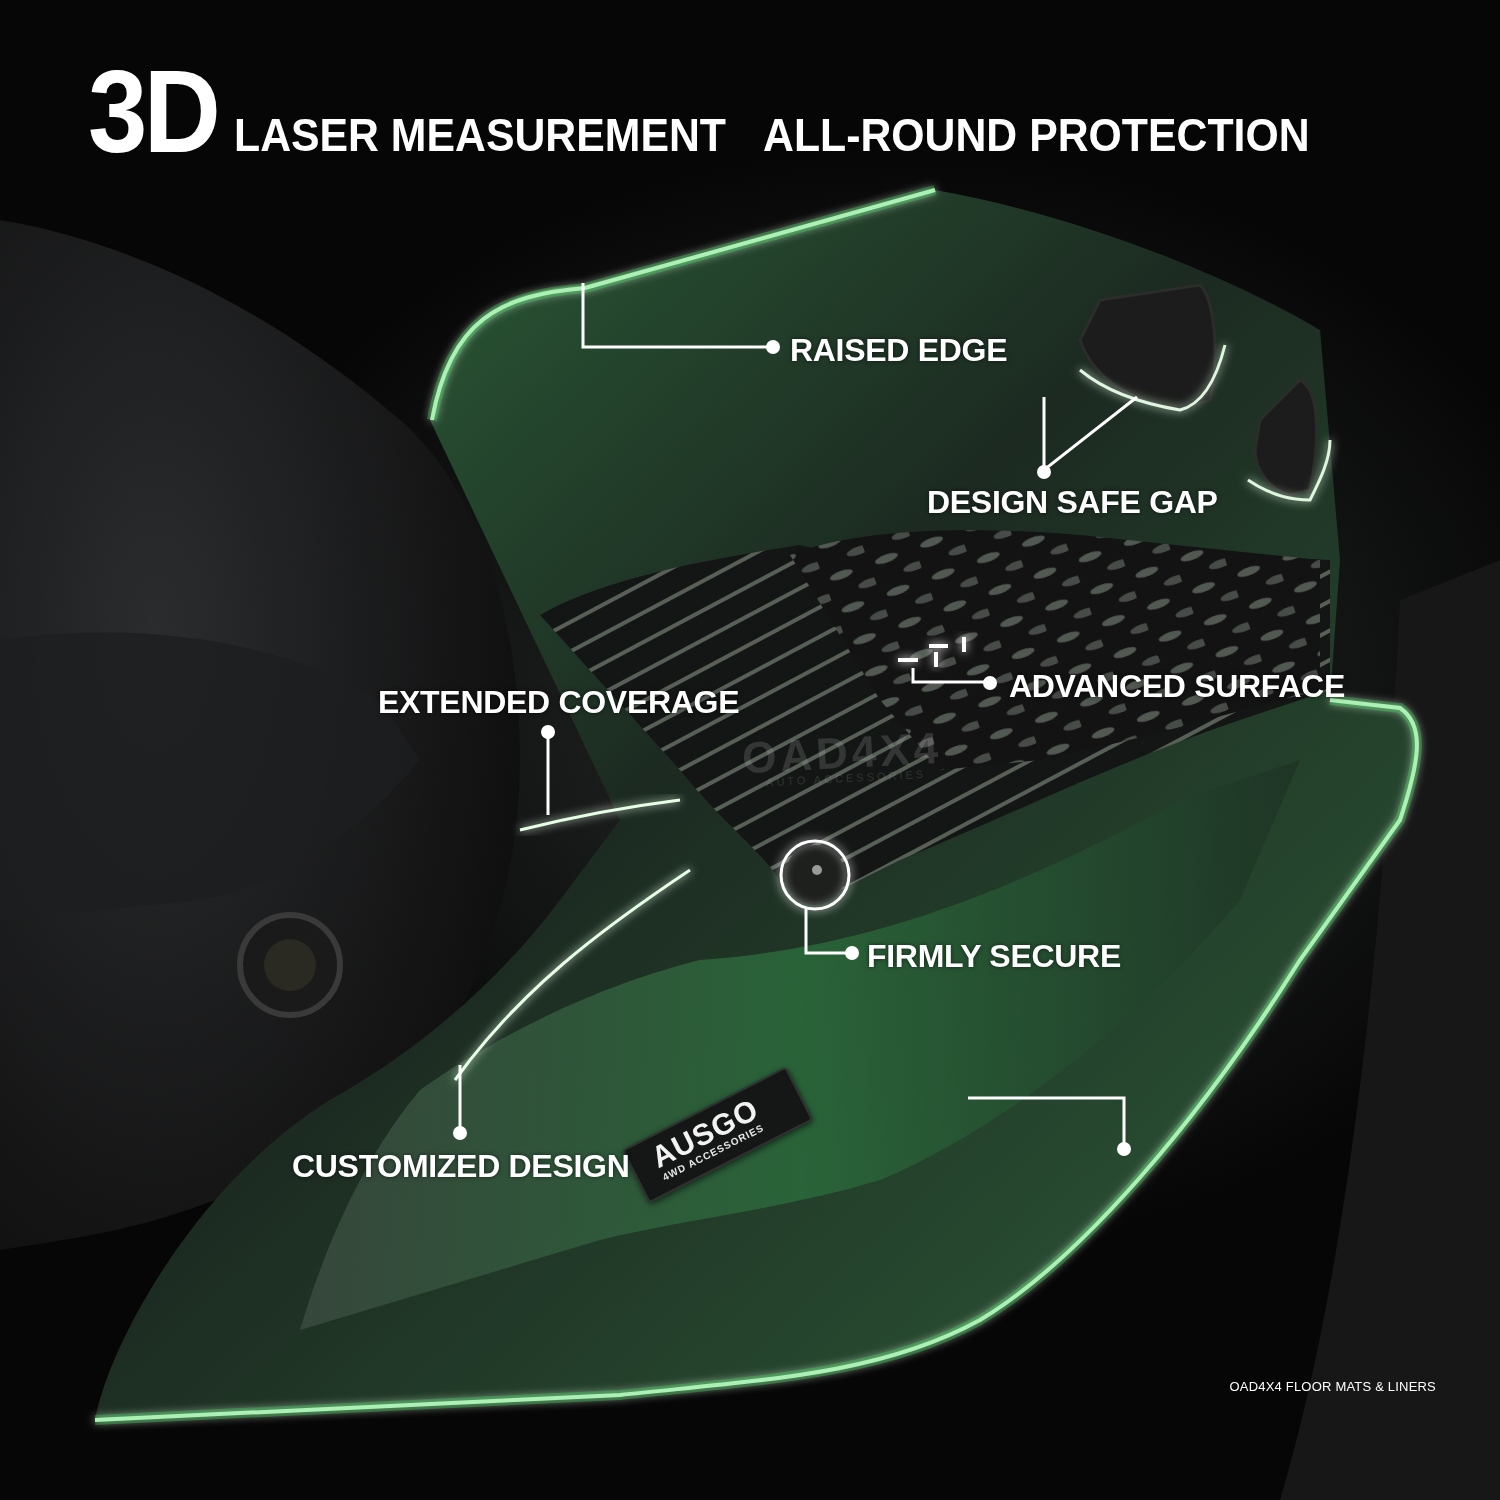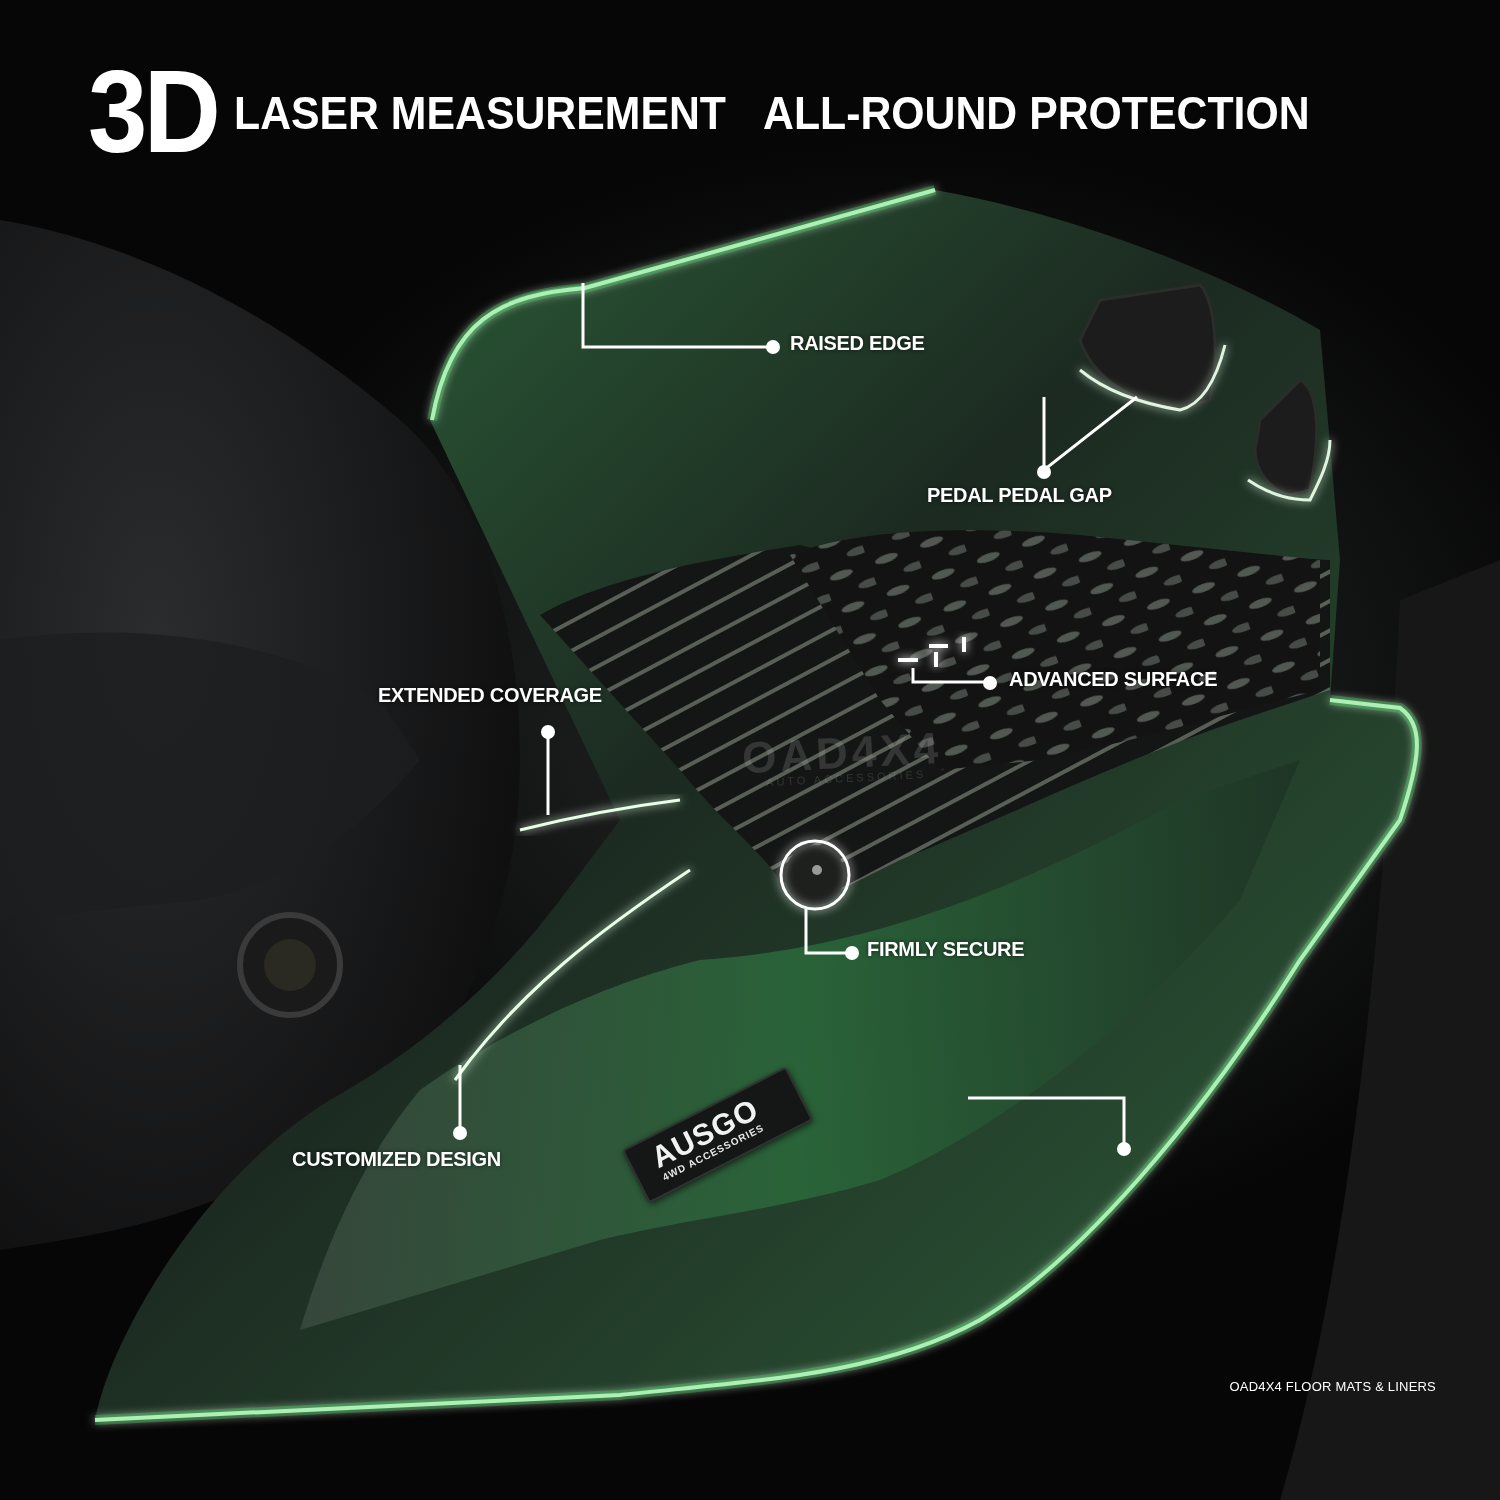--- a/index.html
+++ b/index.html
@@ -2,25 +2,25 @@
 <html><head>
 <meta charset="utf-8">
 <style>
   html, body { margin: 0; padding: 0; background: #000; }
   body { width: 1500px; height: 1500px; overflow: hidden; position: relative; font-family: "Liberation Sans", sans-serif; }
   .stage { position: absolute; left: 0; top: 0; width: 1500px; height: 1500px;
     background:
       radial-gradient(ellipse 900px 700px at 900px 700px, #2a2d2b 0%, #151616 45%, #060606 80%),
       #050505; }
   svg.scene { position: absolute; left: 0; top: 0; width: 1500px; height: 1500px; }
-  .headline { position: absolute; left: 88px; top: 64px; display: flex; align-items: center; color: #fff; }
+  .headline { position: absolute; left: 88px; top: 64px; display: flex; align-items: flex-end; color: #fff; }
   .big3d { font-weight: 700; font-size: 116px; line-height: 96px; letter-spacing: -4px; transform: scaleX(0.92); transform-origin: left top; margin-right: 6px; }
   .head-lines { display: flex; flex-direction: row; margin-top: 2px; }
   .head-line { font-weight: 700; font-size: 46px; line-height: 50px; letter-spacing: 0px; transform: scaleX(0.93); transform-origin: left top; white-space: nowrap; }
-  .callout { position: absolute; color: #fff; font-weight: 700; font-size: 20px; letter-spacing: -0.3px; white-space: nowrap; text-shadow: 0 0 4px rgba(0,0,0,0.6); }
+  .callout { position: absolute; color: #fff; font-weight: 700; font-size: 32px; letter-spacing: -0.3px; white-space: nowrap; text-shadow: 0 0 4px rgba(0,0,0,0.6); }
   .footer { position: absolute; right: 64px; top: 1379px; color: #fff; font-size: 13px; letter-spacing: 0.2px; white-space: nowrap; }
   .watermark { position: absolute; left: 742px; top: 728px; color: rgba(200,200,200,0.18); font-weight: 700; font-size: 44px; letter-spacing: 4px; transform: rotate(-3deg); }
   .watermark-sub { position: absolute; left: 766px; top: 772px; color: rgba(200,200,200,0.16); font-size: 11px; letter-spacing: 3px; transform: rotate(-3deg); }
   .badge { position: absolute; left: 622px; top: 1150px; width: 180px; height: 56px; background: #151716; border: 2px solid #2e3230; border-radius: 4px; transform: rotate(-27deg); transform-origin: left top; box-shadow: 0 2px 6px rgba(0,0,0,0.6); }
   .badge-brand { position: absolute; left: 22px; top: 4px; color: #f2f2f2; font-weight: 700; font-size: 30px; letter-spacing: 1px; }
   .badge-sub { position: absolute; left: 22px; top: 36px; color: #e6e6e6; font-weight: 700; font-size: 10px; letter-spacing: 1px; }
 </style>
 </head>
 <body>
 
@@ -131,20 +131,20 @@
 
   <div class="headline">
     <div class="big3d">3D</div>
     <div class="head-lines">
       <div class="head-line">LASER MEASUREMENT</div>
       <div class="head-line">ALL-ROUND PROTECTION</div>
     </div>
   </div>
 
   <div class="callout" style="left:790px; top:332px;">RAISED EDGE</div>
-  <div class="callout" style="left:927px; top:484px;">PEDAL PEDAL GAP</div>
+  <div class="callout" style="left:927px; top:484px;">DESIGN SAFE GAP</div>
   <div class="callout" style="left:1009px; top:668px;">ADVANCED SURFACE</div>
   <div class="callout" style="left:378px; top:684px;">EXTENDED COVERAGE</div>
   <div class="callout" style="left:867px; top:938px;">FIRMLY SECURE</div>
   <div class="callout" style="left:292px; top:1148px;">CUSTOMIZED DESIGN</div>
 
   <div class="footer">OAD4X4 FLOOR MATS &amp; LINERS</div>
 </div>
 
 </body></html>

